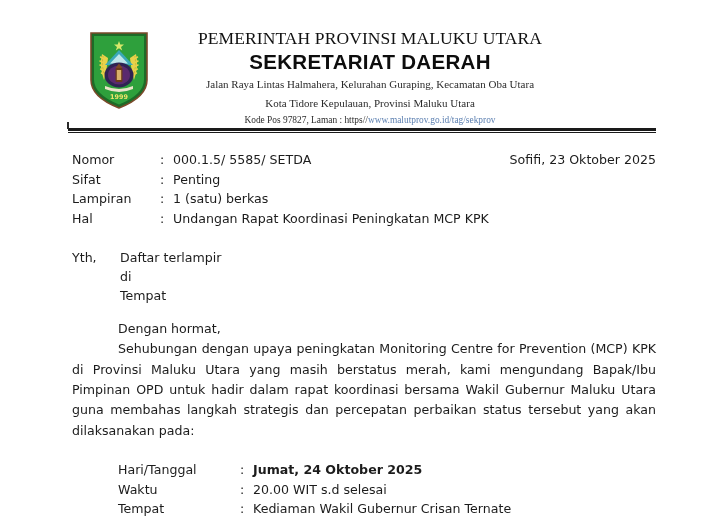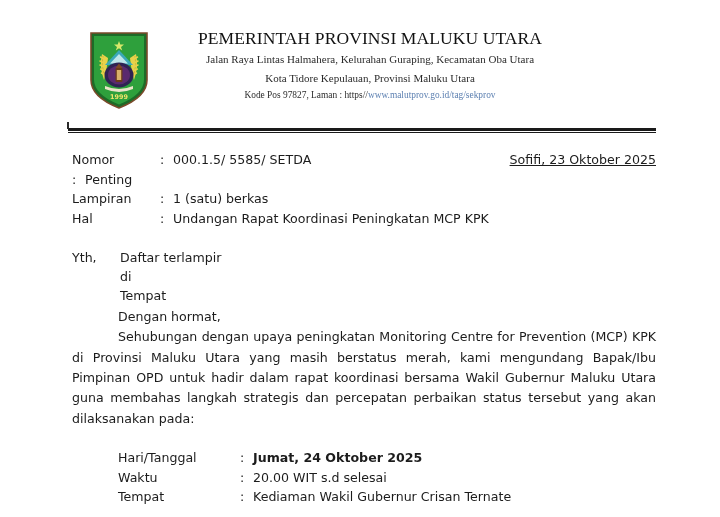--- a/index.html
+++ b/index.html
@@ -135,21 +135,20 @@
     flex: 0 0 13px;
   }
   .ref-value {
     flex: 1 1 auto;
   }
   .doc-date {
     position: absolute;
     right: 0;
     top: 0;
     white-space: nowrap;
-    text-decoration: underline;
   }
 
   
   .addressee {
     margin-left: 72px;
     margin-top: 19px;
     width: 584px;
   }
   .addr-first {
     display: flex;
@@ -159,21 +158,21 @@
     width: 48px;
     flex: 0 0 48px;
   }
   .addr-indent {
     margin-left: 48px;
   }
 
   
   .para-block {
     margin-left: 72px;
-    margin-top: 2px;
+    margin-top: 14px;
     width: 584px;
   }
   .para-greeting {
     margin-left: 46px;
   }
   .para-main {
     text-align: justify;
     text-justify: inter-word;
     text-indent: 46px;
     margin-top: 1px;
@@ -248,20 +247,21 @@
 
           <path d="M17 56 Q31 62 45 56 L45 59 Q31 65 17 59 Z" fill="#e9e4c8"></path>
 
           <text x="31" y="68.5" text-anchor="middle" font-family="DejaVu Sans, sans-serif" font-size="6.4" font-weight="bold" fill="#f2e46a">1999</text>
         </g>
       </svg>
     </div>
 
     <div class="letterhead-text">
       <div class="lh-line1">PEMERINTAH PROVINSI MALUKU UTARA</div>
+      <div class="lh-line2">SEKRETARIAT DAERAH</div>
       <div class="lh-addr">Jalan Raya Lintas Halmahera, Kelurahan Guraping, Kecamatan Oba Utara</div>
       <div class="lh-addr">Kota Tidore Kepulauan, Provinsi Maluku Utara</div>
       <div class="lh-addr web"><span>Kode Pos 97827, Laman : https//</span><span class="lh-url">www.malutprov.go.id/tag/sekprov</span></div>
     </div>
   </div>
 
   <div class="rule-wrap">
     <div class="rule-tick"></div>
     <div class="rule-thick"></div>
     <div class="rule-thin"></div>
@@ -271,20 +271,21 @@
 
     <div class="ref-block">
       <div class="doc-date">Sofifi, 23  Oktober 2025</div>
 
       <div class="ref-row">
         <span class="ref-label">Nomor</span>
         <span class="ref-colon">:</span>
         <span class="ref-value">000.1.5/ 5585/ SETDA</span>
       </div>
       <div class="ref-row">
+        <span class="ref-label">Sifat</span>
         <span class="ref-colon">:</span>
         <span class="ref-value">Penting</span>
       </div>
       <div class="ref-row">
         <span class="ref-label">Lampiran</span>
         <span class="ref-colon">:</span>
         <span class="ref-value">1 (satu) berkas</span>
       </div>
       <div class="ref-row">
         <span class="ref-label">Hal</span>

